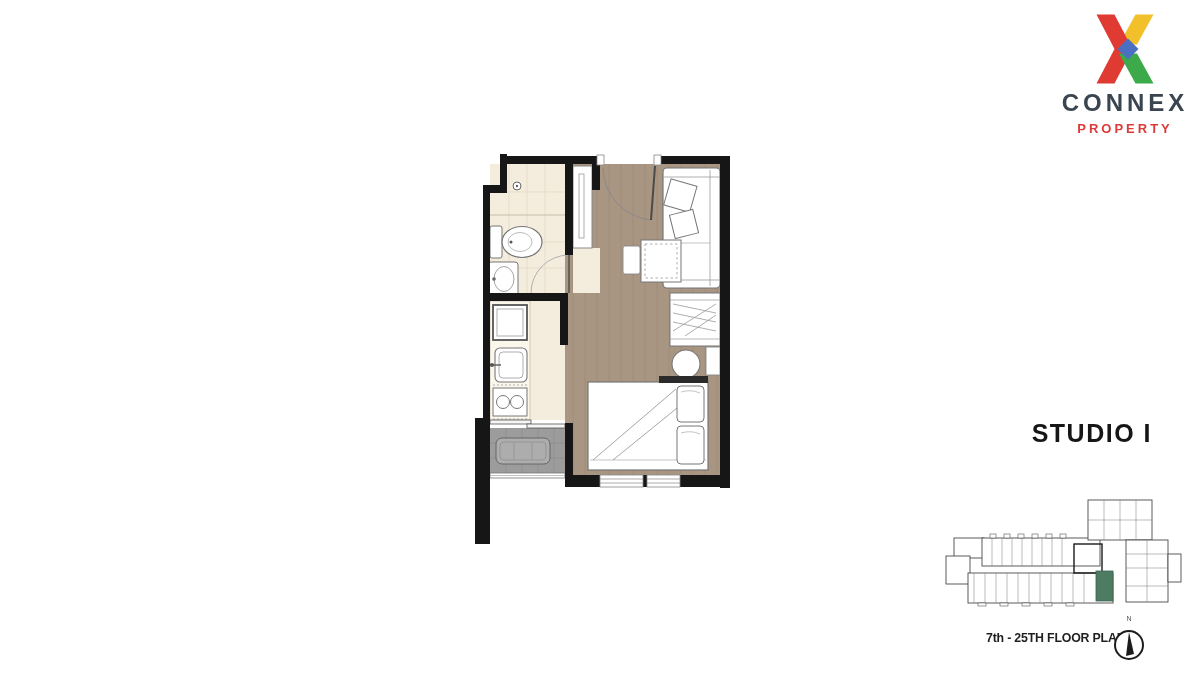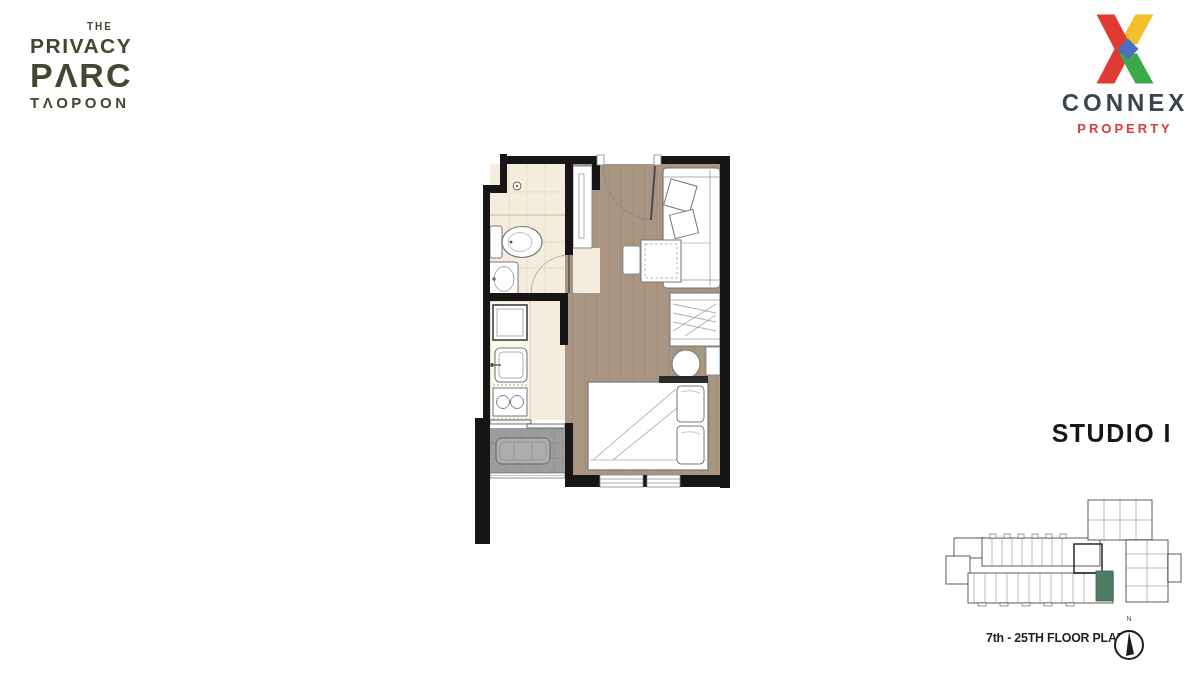--- a/index.html
+++ b/index.html
@@ -13,42 +13,36 @@
   .brand .l2{font-size:34px;font-weight:700;letter-spacing:2px;margin-bottom:3px;}
   .brand .l3{font-size:15px;font-weight:700;letter-spacing:3.5px;}
 
   
   .connex{position:absolute;left:1045px;top:10px;width:160px;text-align:center;}
   .connex .xmark{display:block;margin:0 auto;width:78px;height:78px;}
   .connex .cname{font-size:24px;font-weight:700;letter-spacing:4px;color:#3a4550;margin-top:1px;}
   .connex .cprop{font-size:13px;font-weight:700;letter-spacing:3px;color:#dd3b3a;margin-top:4px;}
 
   
-  .unitinfo{position:absolute;right:28px;top:419px;text-align:right;color:#161616;line-height:1.15;}
+  .unitinfo{position:absolute;right:48px;top:419px;text-align:right;color:#161616;line-height:1.15;}
   .unitinfo .utype{font-size:25px;font-weight:700;letter-spacing:1.5px;}
   .unitinfo .uarea{font-size:24px;font-weight:700;letter-spacing:0.5px;}
 
   
   .keyplan{position:absolute;left:938px;top:498px;width:248px;height:118px;}
   .kpcaption{position:absolute;left:986px;top:630px;font-size:13px;font-weight:700;
              letter-spacing:-0.2px;color:#1f1f1f;transform:scaleX(.95);transform-origin:left;}
   .north{position:absolute;left:1106px;top:612px;width:46px;height:54px;}
 
   .fplan{position:absolute;left:473px;top:152px;width:272px;height:392px;}
 </style>
 </head>
 <body>
 <div id="page">
 
-  <div class="brand">
-    <div class="pre">THE</div>
-    <div class="l1">PRIVACY</div>
-    <div class="l2">PΛRC</div>
-    <div class="l3">TΛOPOON</div>
-  </div>
 
   <div class="connex">
     <svg class="xmark" viewBox="0 0 96 104">
       <polygon points="62,6 86,6 64,46 40,46" fill="#f2c02b"></polygon>
       <polygon points="10,6 34,6 58,52 34,98 10,98 34,52" fill="#df3b33"></polygon>
       <polygon points="40,58 64,58 86,98 62,98" fill="#3ca94b"></polygon>
       <polygon points="52,38 66,52 52,66 38,52" fill="#4a6fc3"></polygon>
     </svg>
     <div class="cname">CONNEX</div>
     <div class="cprop">PROPERTY</div>

